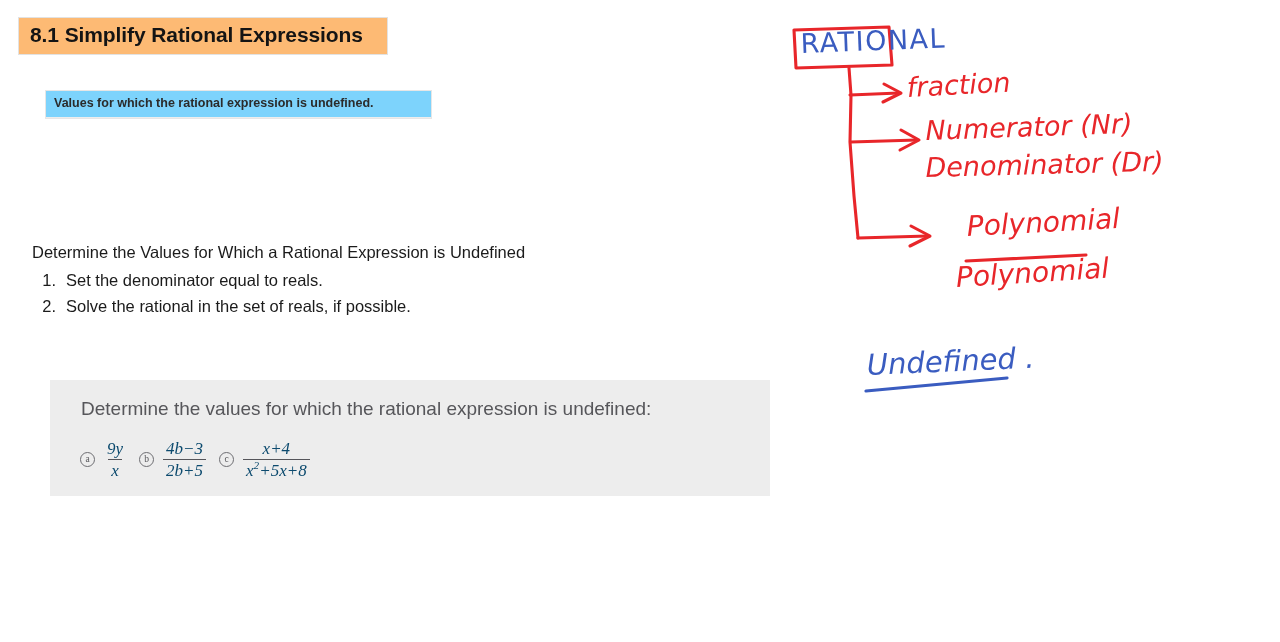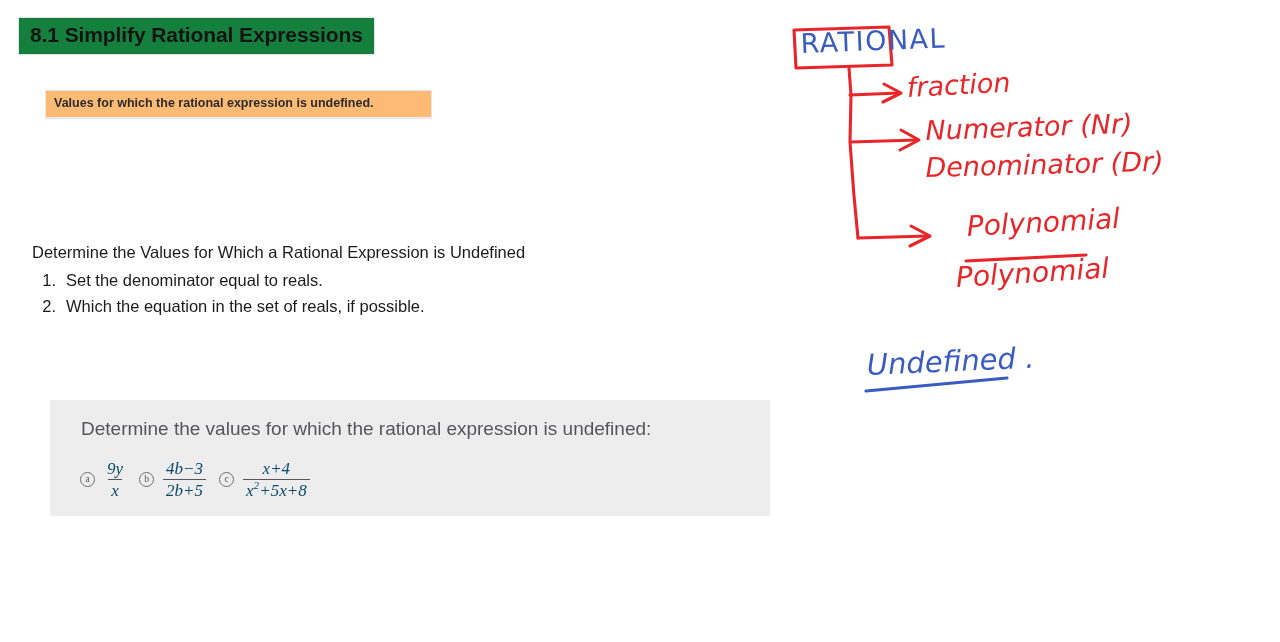--- a/index.html
+++ b/index.html
@@ -14,42 +14,42 @@
     overflow: hidden;
     font-family: "Liberation Sans", sans-serif;
     color: #1a1a1a;
   }
 
   
   .title-box {
     position: absolute;
     left: 18px;
     top: 17px;
-    padding: 5px 11px 7px 11px;
+    padding: 5px 24px 7px 11px;
     border: 1px solid #e2e2e2;
-    background: #15803d;
+    background: #fdba74;
     box-sizing: border-box;
   }
   .title-box .title-text {
     font-size: 21px;
     font-weight: bold;
     letter-spacing: -0.1px;
     color: #141414;
     white-space: nowrap;
     line-height: 1.12;
   }
 
   
   .topics-box {
     position: absolute;
     left: 45px;
     top: 90px;
     width: 387px;
     border: 1px solid #e6e6e6;
-    background: #fdba74;
+    background: #7dd3fc;
     box-sizing: border-box;
   }
   .topic-row {
     padding: 4px 8px 5px 8px;
     font-size: 12.5px;
     font-weight: bold;
     line-height: 1.35;
     white-space: nowrap;
     box-sizing: border-box;
   }
@@ -91,21 +91,21 @@
     text-align: right;
     padding-right: 10px;
     box-sizing: border-box;
     flex: 0 0 auto;
   }
 
   
   .example-panel {
     position: absolute;
     left: 50px;
-    top: 400px;
+    top: 380px;
     width: 720px;
     height: 116px;
     background: #ededed;
     box-sizing: border-box;
   }
   .example-prompt {
     position: absolute;
     left: 31px;
     top: 17px;
     font-size: 19px;
@@ -195,21 +195,21 @@
 
 <div class="procedure">
   <div class="procedure-heading">Determine the Values for Which a Rational Expression is Undefined</div>
   <ul class="procedure-steps">
     <li>
       <span class="step-num">1.</span>
       <span class="step-text">Set the denominator equal to reals.</span>
     </li>
     <li>
       <span class="step-num">2.</span>
-      <span class="step-text">Which the equation in the set of reals, if possible.</span>
+      <span class="step-text">Solve the rational in the set of reals, if possible.</span>
     </li>
   </ul>
 </div>
 
 <div class="example-panel">
   <div class="example-prompt">Determine the values for which the rational expression is undefined:</div>
   <div class="example-items">
 
     <div class="ex-item">
       <span class="ex-label">a</span>

